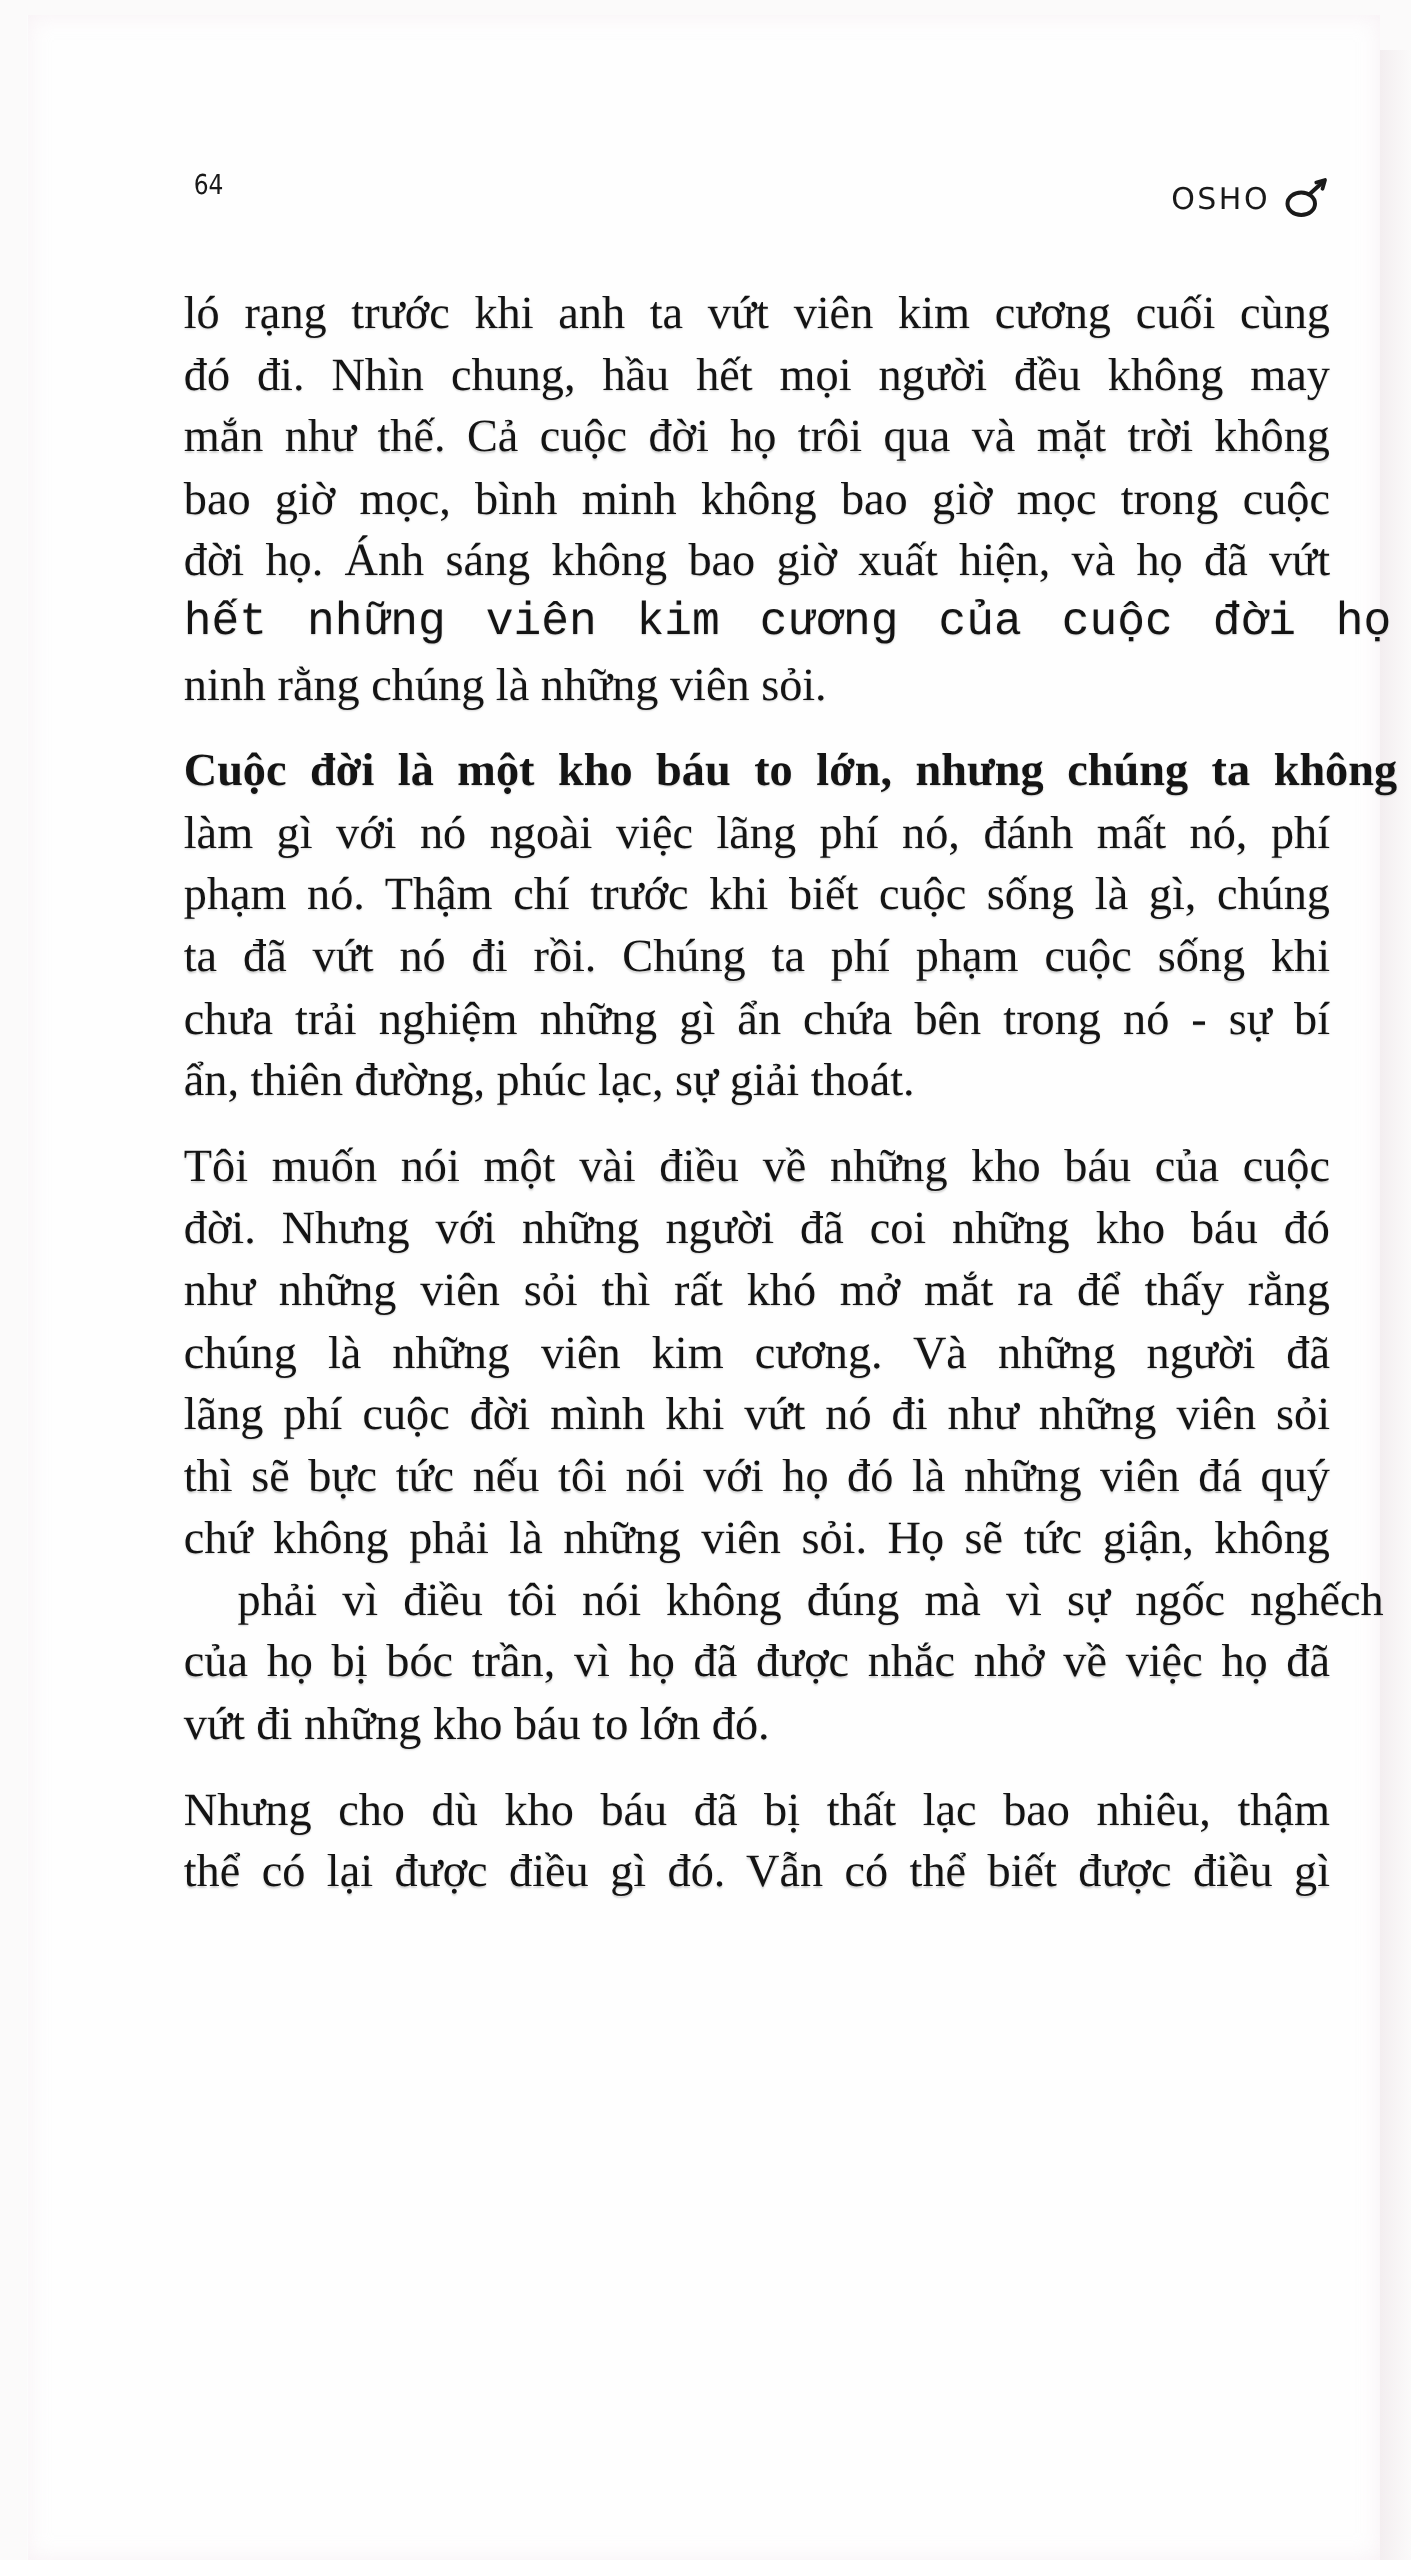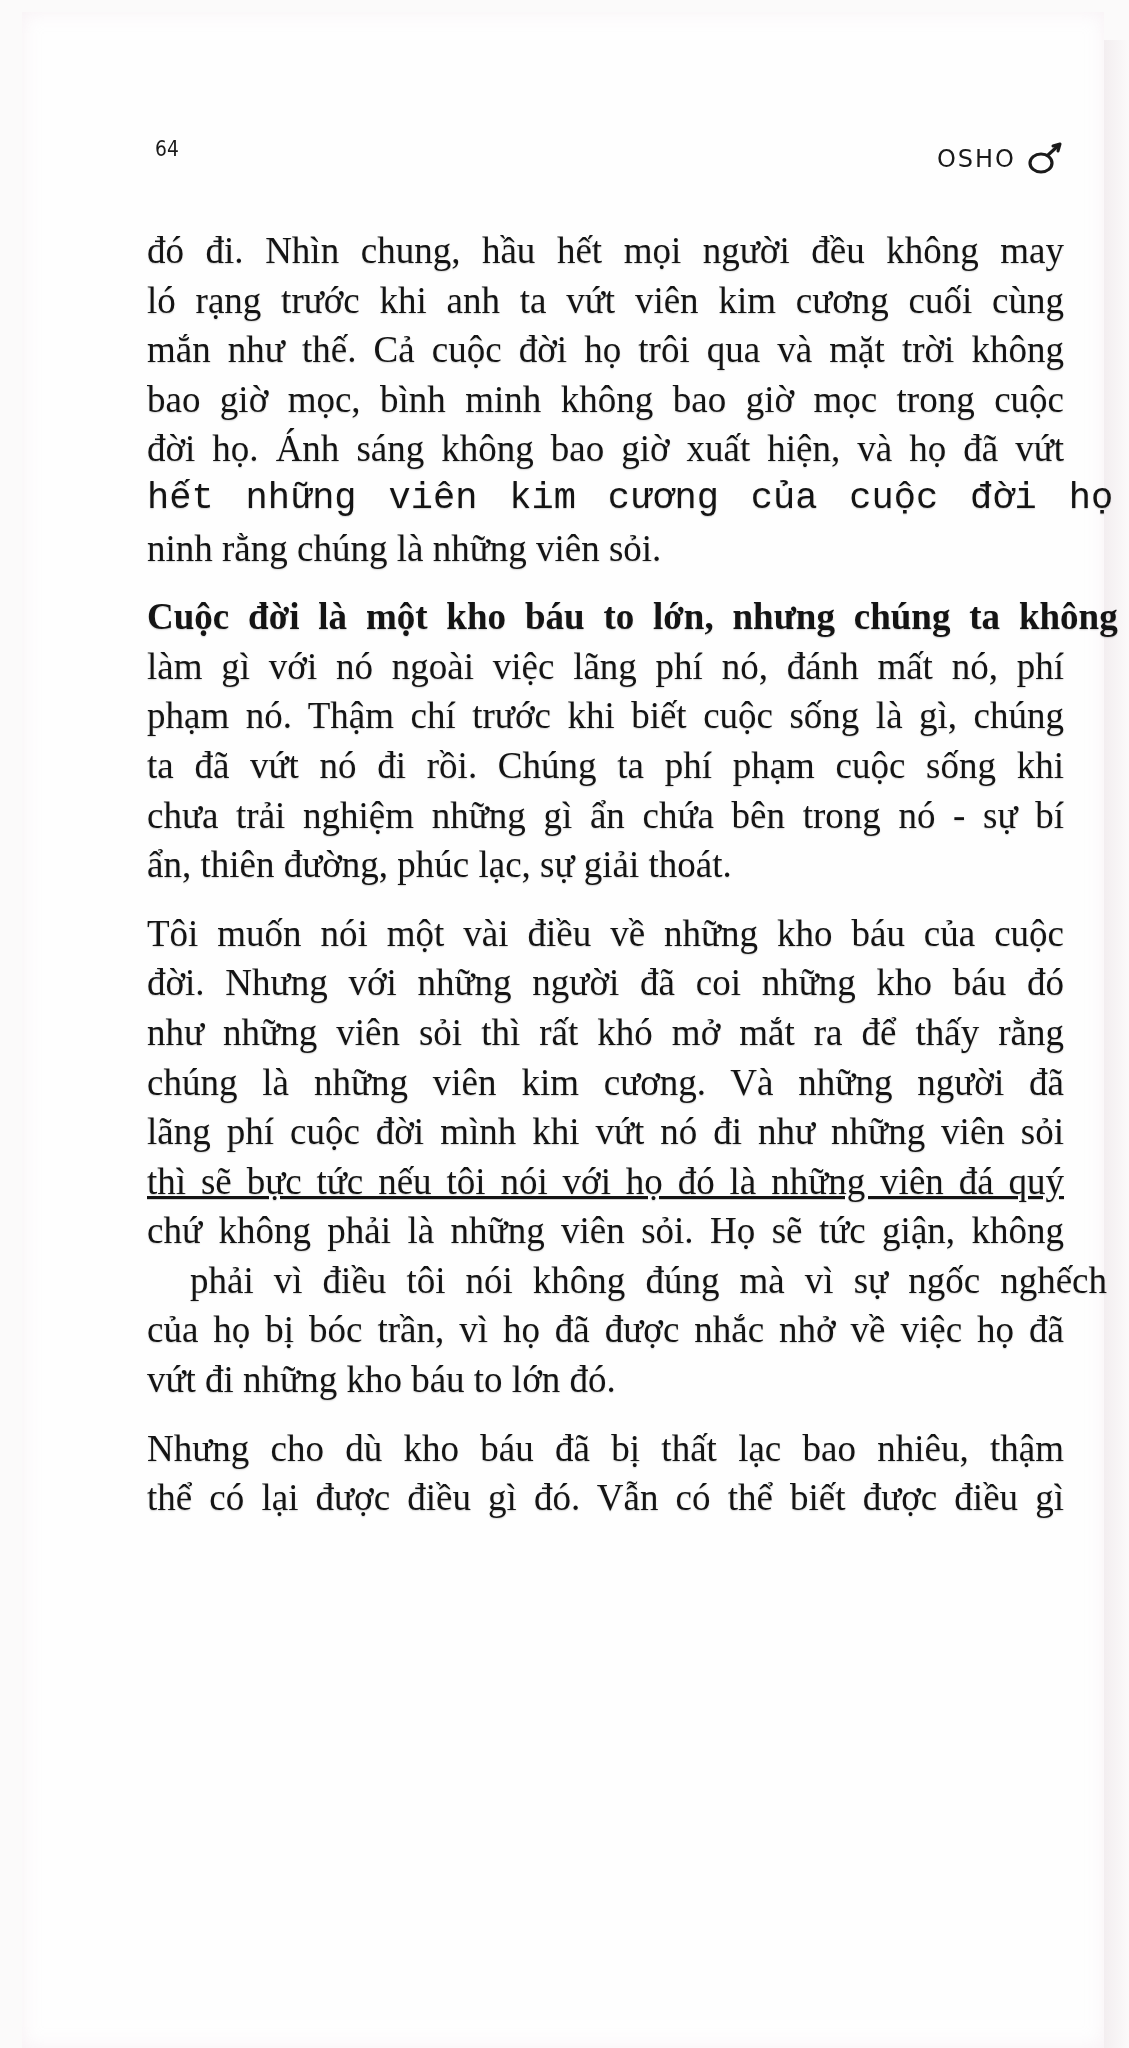--- a/index.html
+++ b/index.html
@@ -111,43 +111,43 @@
         <ellipse cx="15" cy="21" rx="11" ry="9" fill="none" stroke="#1a1a1a" stroke-width="3.2"></ellipse>
         <path d="M22 13 L33 3" stroke="#1a1a1a" stroke-width="3.2" fill="none" stroke-linecap="round"></path>
         <path d="M27 4 L34 2 L32 9" stroke="#1a1a1a" stroke-width="3" fill="none" stroke-linecap="round" stroke-linejoin="round"></path>
       </svg>
     </span>
   </div>
 </div>
 
 <div class="body-text">
   <div class="para">
+    <span class="line" style="white-space: nowrap; word-spacing: 10.5369px; text-align: left; text-align-last: left;">ló rạng trước khi anh ta vứt viên kim cương cuối cùng</span>
     <span class="line" style="white-space: nowrap; word-spacing: 12.3078px; text-align: left; text-align-last: left;">đó đi. Nhìn chung, hầu hết mọi người đều không may</span>
-    <span class="line" style="white-space: nowrap; word-spacing: 10.5369px; text-align: left; text-align-last: left;">ló rạng trước khi anh ta vứt viên kim cương cuối cùng</span>
     <span class="line" style="white-space: nowrap; word-spacing: 7.86198px; text-align: center; text-align-last: left;">mắn như thế. Cả cuộc đời họ trôi qua và mặt trời không</span>
     <span class="line" style="white-space: nowrap; word-spacing: 10.2016px; text-align: left; text-align-last: left;">bao giờ mọc, bình minh không bao giờ mọc trong cuộc</span>
     <span class="line" style="white-space: nowrap; word-spacing: 7.77083px; text-align: left; text-align-last: left;">đời họ. Ánh sáng không bao giờ xuất hiện, và họ đã vứt</span>
     <span class="line" style="white-space: nowrap; word-spacing: 9.7429px; text-align: left; text-align-last: left; font-family: Liberation Mono, monospace;">hết những viên kim cương của cuộc đời họ mà họ đinh</span>
     <span class="line last">ninh rằng chúng là những viên sỏi.</span>
   </div>
   <div class="para">
     <span class="line" style="white-space: nowrap; word-spacing: 9.59659px; text-align: left; text-align-last: left; font-weight: bold;">Cuộc đời là một kho báu to lớn, nhưng chúng ta không</span>
     <span class="line" style="white-space: nowrap; word-spacing: 9.53255px; text-align: left; text-align-last: left;">làm gì với nó ngoài việc lãng phí nó, đánh mất nó, phí</span>
     <span class="line" style="white-space: nowrap; word-spacing: 7.24148px; text-align: left; text-align-last: left;">phạm nó. Thậm chí trước khi biết cuộc sống là gì, chúng</span>
     <span class="line" style="white-space: nowrap; word-spacing: 11.4596px; text-align: left; text-align-last: left;">ta đã vứt nó đi rồi. Chúng ta phí phạm cuộc sống khi</span>
     <span class="line" style="white-space: nowrap; word-spacing: 8.42318px; text-align: left; text-align-last: left;">chưa trải nghiệm những gì ẩn chứa bên trong nó - sự bí</span>
     <span class="line last">ẩn, thiên đường, phúc lạc, sự giải thoát.</span>
   </div>
   <div class="para">
     <span class="line" style="white-space: nowrap; word-spacing: 9.70455px; text-align: left; text-align-last: left;">Tôi muốn nói một vài điều về những kho báu của cuộc</span>
     <span class="line" style="white-space: nowrap; word-spacing: 11.5219px; text-align: left; text-align-last: left;">đời. Nhưng với những người đã coi những kho báu đó</span>
     <span class="line" style="white-space: nowrap; word-spacing: 9.79036px; text-align: left; text-align-last: left;">như những viên sỏi thì rất khó mở mắt ra để thấy rằng</span>
     <span class="line" style="white-space: nowrap; word-spacing: 15.6285px; text-align: left; text-align-last: left;">chúng là những viên kim cương. Và những người đã</span>
     <span class="line" style="white-space: nowrap; word-spacing: 6.73958px; text-align: left; text-align-last: left;">lãng phí cuộc đời mình khi vứt nó đi như những viên sỏi</span>
-    <span class="line" style="white-space: nowrap; word-spacing: 5.63504px; text-align: right; text-align-last: left; text-decoration: underline;">thì sẽ bực tức nếu tôi nói với họ đó là những viên đá quý</span>
+    <span class="line" style="white-space: nowrap; word-spacing: 5.63504px; text-align: right; text-align-last: left;">thì sẽ bực tức nếu tôi nói với họ đó là những viên đá quý</span>
     <span class="line" style="white-space: nowrap; word-spacing: 7.17472px; text-align: left; text-align-last: left;">chứ không phải là những viên sỏi. Họ sẽ tức giận, không</span>
     <span class="line" style="white-space: nowrap; word-spacing: 10.8196px; text-align: left; text-align-last: left; margin-left: 43px;">phải vì điều tôi nói không đúng mà vì sự ngốc nghếch</span>
     <span class="line" style="white-space: nowrap; word-spacing: 5.71763px; text-align: left; text-align-last: left;">của họ bị bóc trần, vì họ đã được nhắc nhở về việc họ đã</span>
     <span class="line last">vứt đi những kho báu to lớn đó.</span>
   </div>
   <div class="para">
     <span class="line" style="white-space: nowrap; word-spacing: 12.0412px; text-align: left; text-align-last: left;">Nhưng cho dù kho báu đã bị thất lạc bao nhiêu, thậm</span>
     <span class="line" style="white-space: nowrap; word-spacing: 7.90385px; text-align: left; text-align-last: left;">thể có lại được điều gì đó. Vẫn có thể biết được điều gì</span>
   </div>
 </div>

